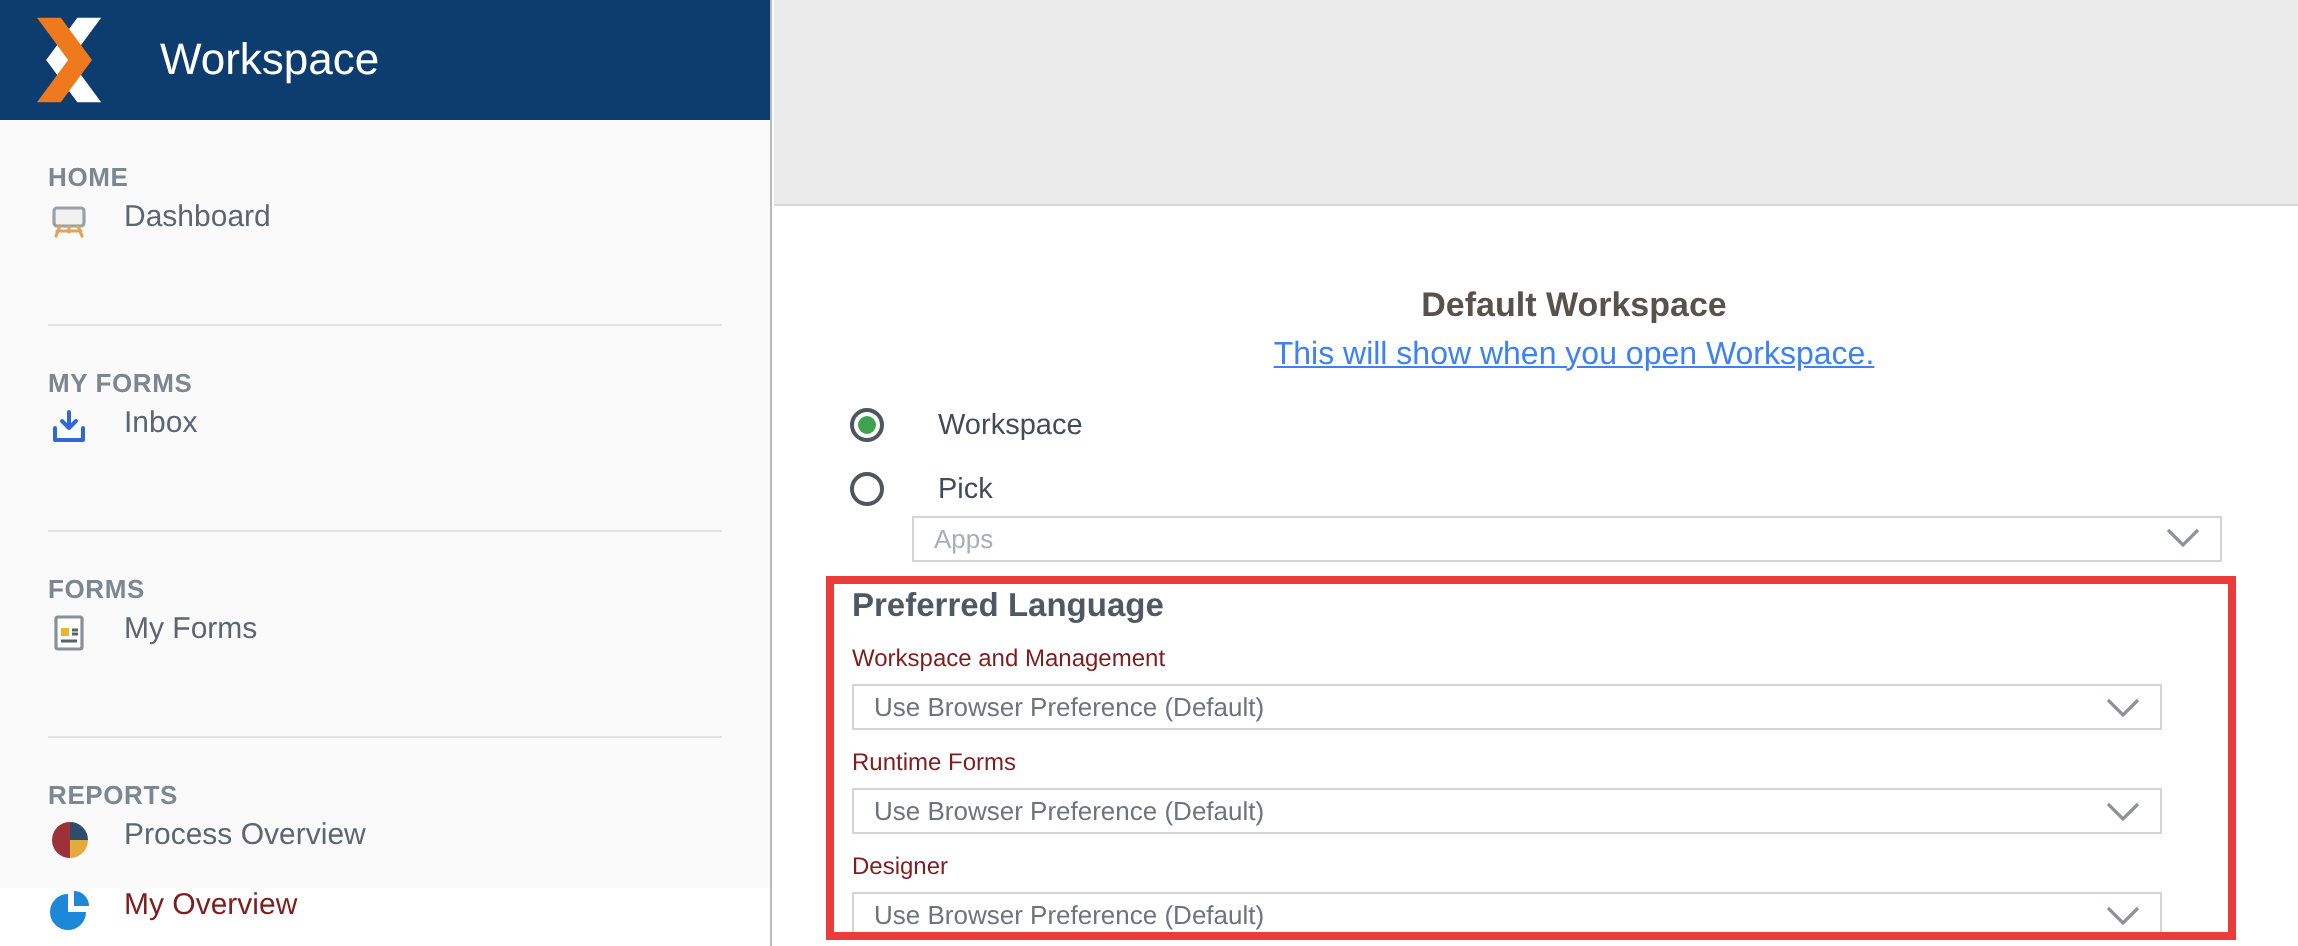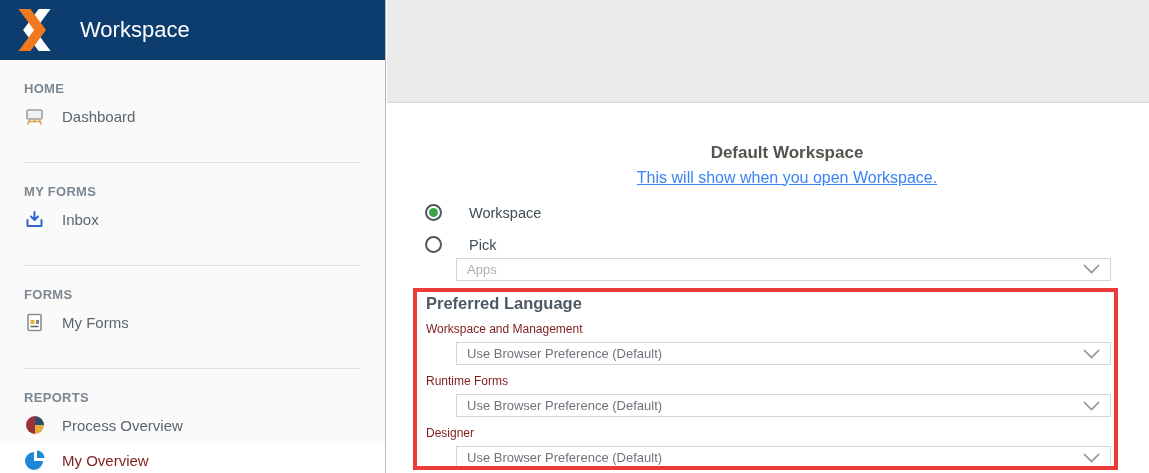--- a/index.html
+++ b/index.html
@@ -9,21 +9,21 @@
   
   .sidebar { position:absolute; left:0; top:0; width:386px; height:473px;
     background:#fafafa; border-right:1px solid #b9b9b9; }
   .side-header { height:60px; background:#0d3c6e; display:flex; align-items:center; }
   .logo { width:44px; height:46px; margin-left:13px; flex:0 0 auto; }
   .app-title { color:#ffffff; font-size:22px; font-weight:400; margin-left:23px; }
 
   .side-section { position:relative; height:103px; }
   .side-label { margin:0 24px; padding-top:21px; font-size:13px; font-weight:700;
     color:#7c8791; letter-spacing:.3px; height:37px; }
-  .side-item { display:flex; align-items:center; gap:17px; padding:0 24px;
+  .side-item { display:flex; gap:17px; padding:0 24px;
     height:32px; margin-top:3px; font-size:15px; color:#5b6670; cursor:pointer; }
   .side-item .icn { width:21px; height:21px; flex:0 0 auto; display:flex;
     align-items:center; justify-content:center; }
   .side-item.active { background:#ffffff; }
   .side-item.active .side-item-label { color:#1d87d8; }
   .divider { position:absolute; left:24px; right:24px; bottom:0;
     border-bottom:1px solid #e2e2e2; }
 
   
   .main { position:absolute; left:387px; top:0; width:762px; height:473px; background:#fff; }
@@ -45,21 +45,21 @@
     display:flex; align-items:center; justify-content:space-between;
     padding:0 10px; cursor:pointer; }
   .select-text { font-size:13px; color:#6e747c; }
   .select-text.placeholder { color:#a9aeb3; }
   .apps-select { margin-left:31px; margin-top:4px; }
 
   .highlight-box { position:absolute; left:26px; top:288px; width:705px; height:182px;
     border:4px solid #ec3b3b; padding:2px 0 0 9px; overflow:hidden; }
   .hl-title { font-size:16.5px; font-weight:700; color:#4e5963; height:18px; }
   .field-label { font-size:12px; color:#7f1d1d; margin-top:10px; height:15px; }
-  .field-select { margin-left:30px; margin-top:5px; }
+  .field-select { margin-top:5px; }
   .fl2, .fl3 { margin-top:9px; }
 </style>
 </head>
 <body>
 
 <div class="sidebar">
   <div class="side-header">
     <svg class="logo" viewBox="0 0 48 48">
       <polygon points="28,1 41,1 24,24 41,47 28,47 11,24" fill="#ffffff"></polygon>
       <polygon points="6,1 19,1 36,24 19,47 6,47 23,24" fill="#f1791d"></polygon>

